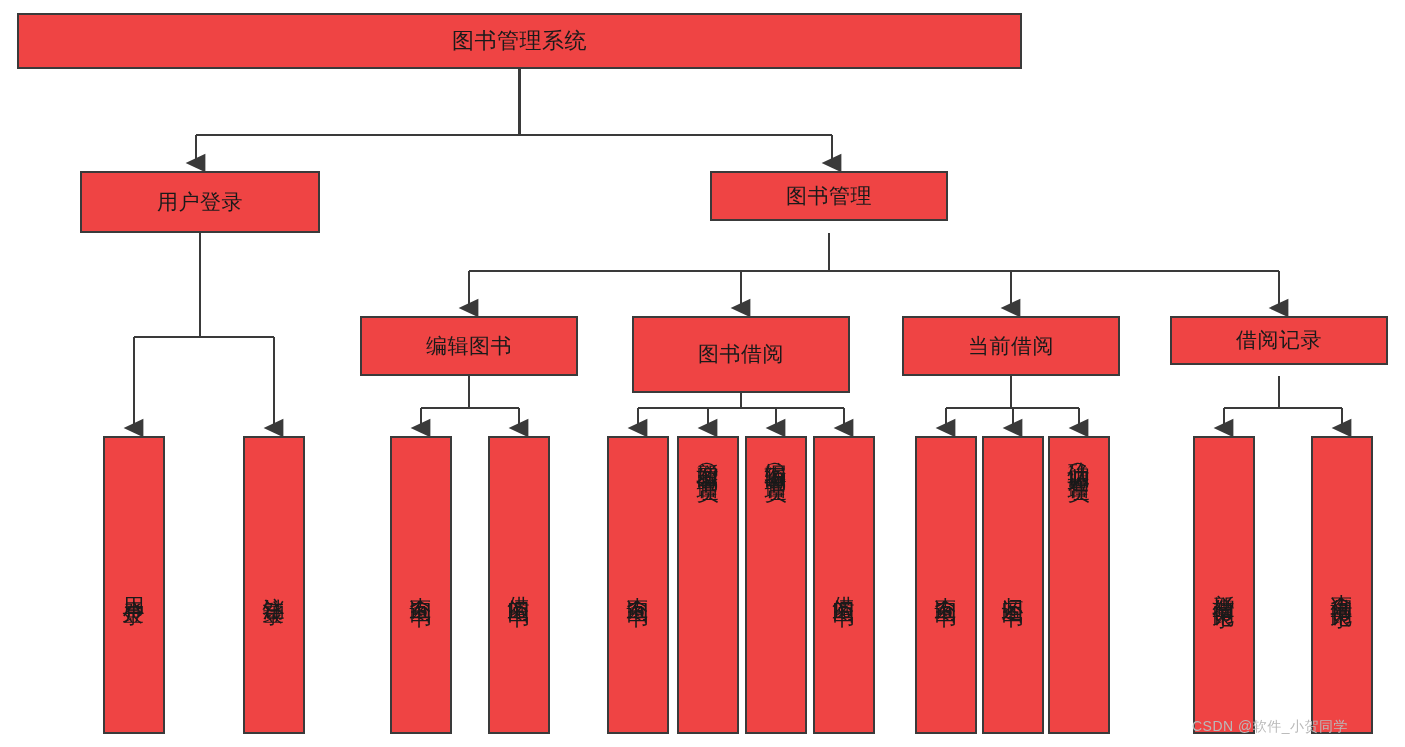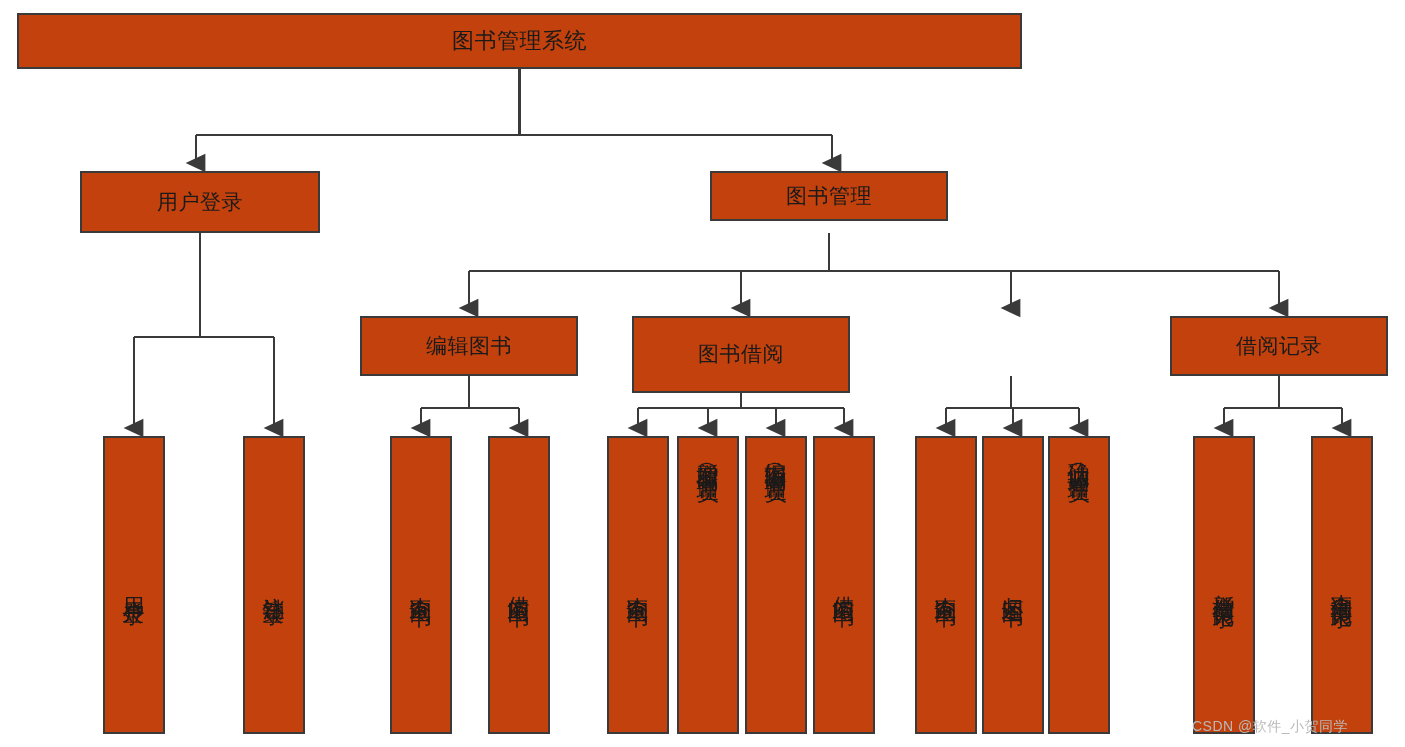--- a/index.html
+++ b/index.html
@@ -22,21 +22,21 @@
     position: absolute;
     left: 0;
     top: 0;
     width: 1405px;
     height: 747px;
     pointer-events: none;
   }
   .node {
     position: absolute;
     box-sizing: border-box;
-    background: #c2410c;
+    background: #ef4444;
     border: 2.5px solid #3a3a3a;
     display: flex;
     align-items: center;
     justify-content: center;
     color: #1a1a1a;
   }
   .node .lbl {
     display: block;
     text-align: center;
     line-height: 1.18;
@@ -139,21 +139,24 @@
   <div class="node horiz" style="left:710px;top:171px;width:238px;height:50px;">
     <span class="lbl">图书管理</span>
   </div>
 
   <div class="node horiz" style="left:360px;top:316px;width:218px;height:60px;">
     <span class="lbl">编辑图书</span>
   </div>
   <div class="node horiz" style="left:632px;top:316px;width:218px;height:77px;">
     <span class="lbl">图书借阅</span>
   </div>
-  <div class="node horiz" style="left:1170px;top:316px;width:218px;height:60px;">
+  <div class="node horiz" style="left:902px;top:316px;width:218px;height:60px;">
+    <span class="lbl">当前借阅</span>
+  </div>
+  <div class="node horiz" style="left:1170px;top:316px;width:218px;height:49px;">
     <span class="lbl">借阅记录</span>
   </div>
 
   <div class="node vert" style="left:103px;top:436px;width:62px;height:298px;">
     <span class="lbl">用户登录</span>
   </div>
   <div class="node vert" style="left:243px;top:436px;width:62px;height:298px;">
     <span class="lbl">注销登录</span>
   </div>
 

